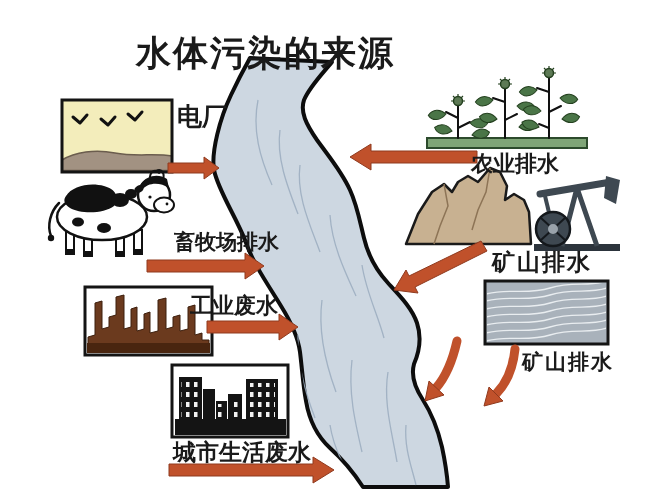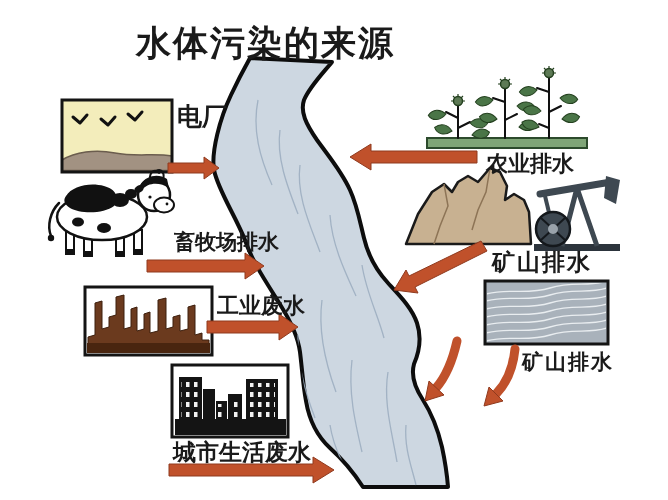--- a/index.html
+++ b/index.html
@@ -5,27 +5,27 @@
   html,body { margin:0; padding:0; background:#fff; }
   .stage {
     position:relative; width:668px; height:500px; background:#ffffff;
     overflow:hidden; font-family:"Liberation Serif","DejaVu Serif",serif;
   }
   .stage svg { position:absolute; left:0; top:0; }
   .label {
     position:absolute; color:#1a1a1a; font-weight:600; white-space:nowrap;
     font-family:"Liberation Serif","DejaVu Serif",serif;
   }
-  .t-title   { left:136px; top:20px;  font-size:35px; font-weight:700; letter-spacing:2px; }
+  .t-title   { left:136px; top:30px;  font-size:35px; font-weight:700; letter-spacing:2px; }
   .t-power   { left:177px; top:103px; font-size:25px; line-height:27px;text-align:center; }
   .t-power span { display:block; }
   .t-livestock { left:149px; top:228px; font-size:21px;margin-left:25px; }
-  .t-industry  { left:217px; top:291px; font-size:22px;font-family:Liberation Serif, serif; }
+  .t-industry  { left:190px; top:291px; font-size:22px;font-family:Liberation Serif, serif; }
   .t-city      { left:173px; top:437px; font-size:23px; }
-  .t-agri      { left:486px; top:149px; font-size:22px; }
+  .t-agri      { left:471px; top:149px; font-size:22px; }
   .t-mine      { left:492px; top:247px; font-size:23px; letter-spacing:2px; }
   .t-runoff    { left:522px; top:348px; font-size:21px; letter-spacing:2px; }
   .river-body { fill:#cdd7e1; stroke:#0d0d0d; stroke-width:4; stroke-linejoin:round; }
   .flowline   { fill:none; stroke:#9aabbe; stroke-width:1.3; opacity:.85; }
   .arrow      { fill:#c0512b; stroke:#8f3a1e; stroke-width:1; stroke-linejoin:round; }
   .arrow-shaft{ fill:none; stroke:#c0512b; stroke-width:9; stroke-linecap:round; }
   .boxline    { fill:none; stroke:#141414; stroke-width:3; }
   .ink        { stroke:#111; fill:none; stroke-linecap:round; stroke-linejoin:round; }
 </style>
 </head>

